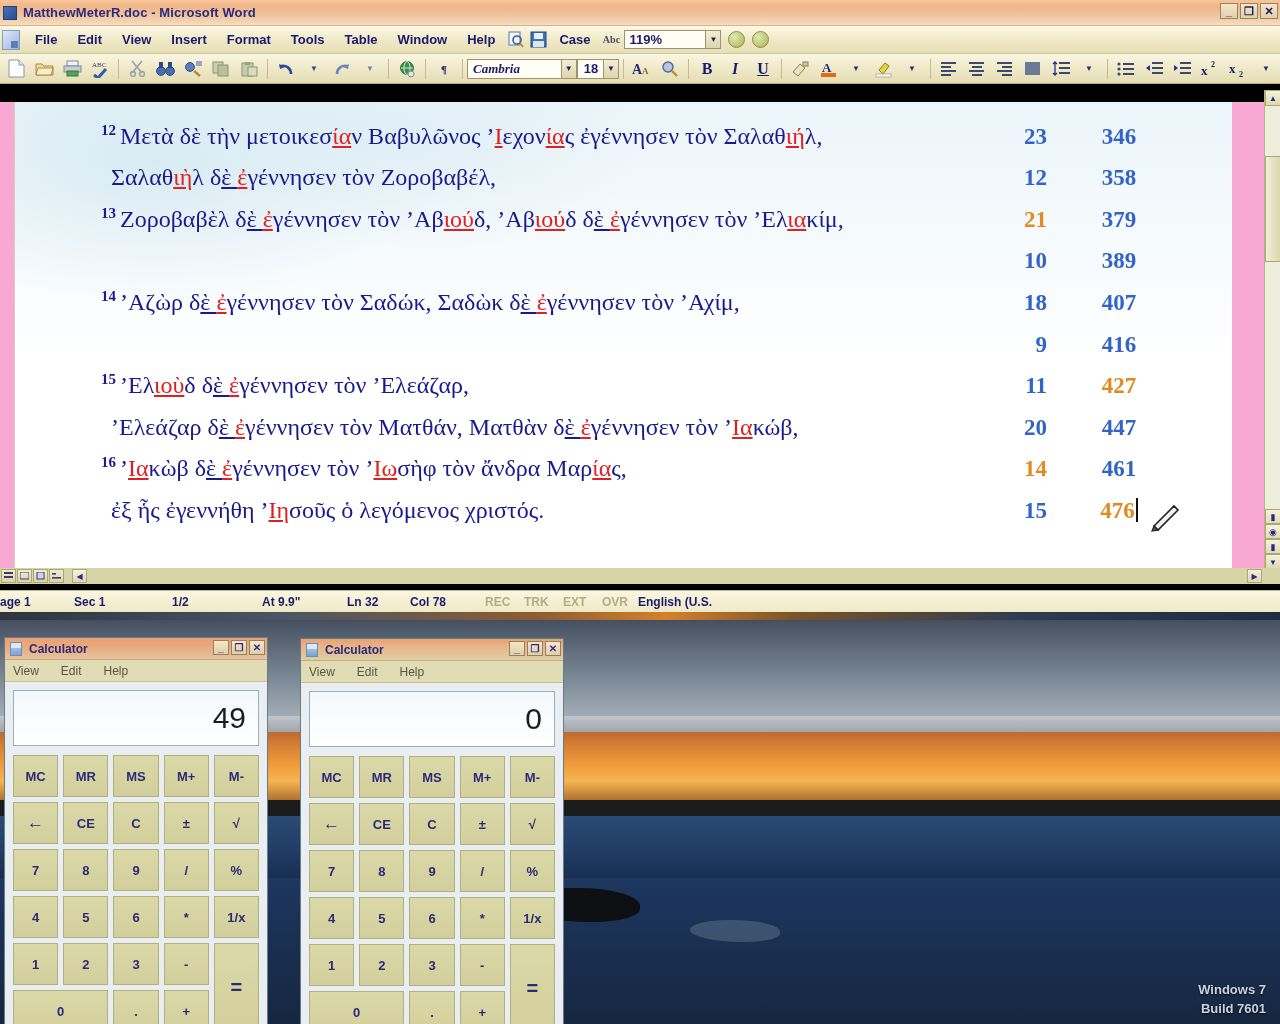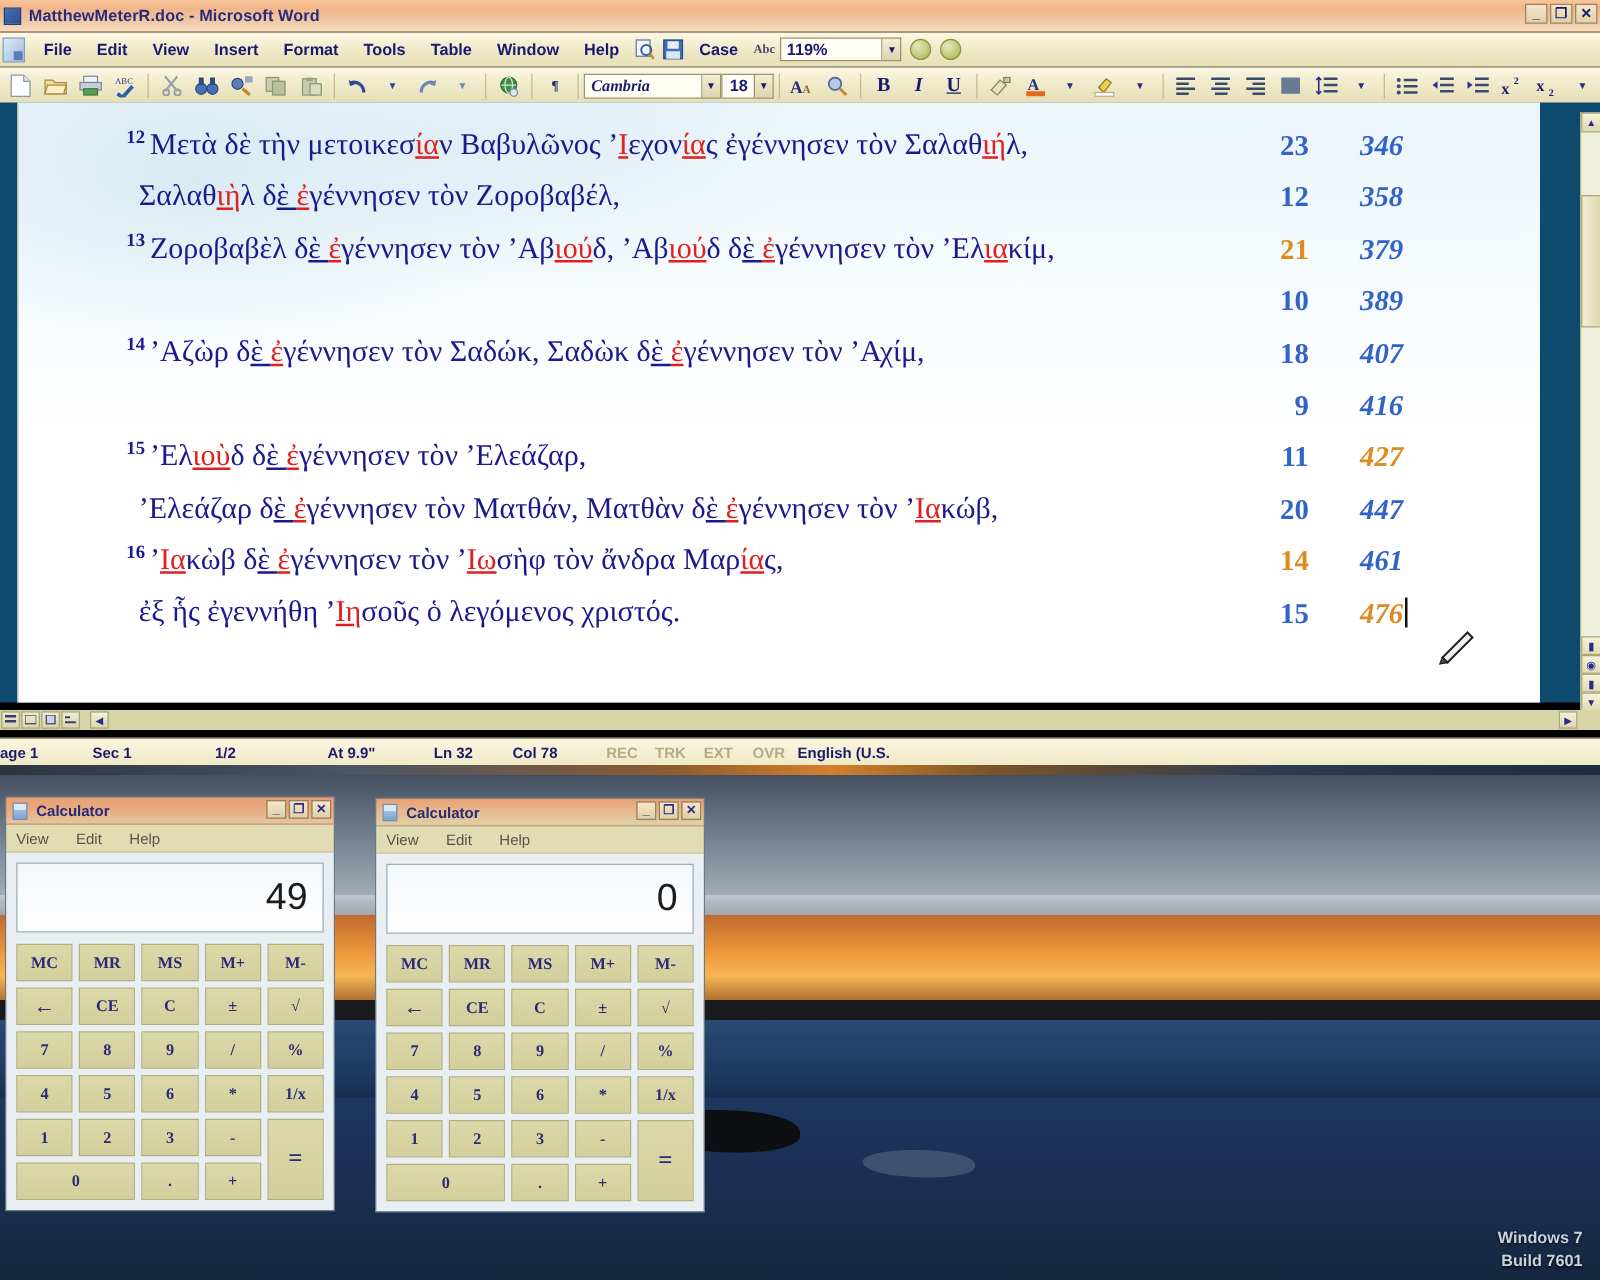--- a/index.html
+++ b/index.html
@@ -117,22 +117,22 @@
   }
   .dd { width:15px;height:20px;border:1px solid #9c9470;border-left:none;
     background:linear-gradient(to bottom,#f4eed3,#ddd5ad);
     display:flex;align-items:center;justify-content:center;font-size:8px;color:#1b1b6e;flex:0 0 auto;}
   .bold-b { font-family:"Liberation Serif",serif; font-weight:bold; font-size:16px; color:#1b1b6e;}
   .ital-i { font-family:"Liberation Serif",serif; font-style:italic; font-weight:bold; font-size:16px; color:#1b1b6e;}
   .und-u  { font-family:"Liberation Serif",serif; font-weight:bold; font-size:16px; color:#1b1b6e; text-decoration:underline;}
 
   
   .w-pagearea {
-    position:absolute; left:0; top:82px; width:1280px; height:480px;
-    background:#0c4a6e;
+    position:absolute; left:0; top:102px; width:1280px; height:480px;
+    background:#f9a8d4;
   }
   .w-page {
     position:absolute; left:14px; top:0; width:1218px; height:480px;
     background:#ffffff;
     border-left:1px solid #cfd3b2;
     overflow:hidden;
   }
   .page-tint {
     position:absolute; left:0; top:0; width:100%; height:100%;
     background:
@@ -148,22 +148,22 @@
     font-size:24px; color:#1a1a8c; white-space:nowrap;
   }
   .gtext { position:absolute; bottom:4px; }
   .gtext.i1 { left:86px; }
   .gtext.i2 { left:96px; }
   .vnum { font-size:15px; vertical-align:super; font-weight:bold; margin-right:4px; letter-spacing:0; }
   .ru { color:#e02020; text-decoration:underline; }
   .bu { color:#1a1a8c; text-decoration:underline; }
   .col-a { position:absolute; right:185px; bottom:4px; width:40px; text-align:right;
            font-weight:bold; font-size:23px; font-family:Liberation Serif, serif; }
-  .col-b { position:absolute; right:82px; bottom:4px; width:62px; text-align:left;
-           font-weight:bold; font-size:23px; font-family:"Liberation Serif",serif;font-style:italic; }
+  .col-b { position:absolute; right:82px; bottom:4px; width:62px; text-align:center;
+           font-weight:bold; font-size:23px; font-family:"Liberation Serif",serif; }
   .c-blue { color:#3264c8; }
   .c-orng { color:#e08a22; }
   .caret { display:inline-block; width:2px; height:24px; background:#111; vertical-align:-4px; margin-left:1px;}
   .mouse-cursor { position:absolute; left:1148px; top:498px; width:34px; height:34px; }
 
   
   .vscroll {
     position:absolute; right:0; top:90px; width:16px; height:480px;
     background:#eeeedd; border-left:1px solid #b8b486;
   }
@@ -222,24 +222,24 @@
   .calc-menu span { font-size:12px; color:#555548; font-family:"Liberation Sans", sans-serif; }
   .calc-body { background:#e8eef2; padding:8px; }
   .calc-display {
     height:56px; background:linear-gradient(to bottom,#f4f8fb,#ffffff);
     border:1px solid #9fb0bb; display:flex; align-items:center; justify-content:flex-end;
     padding-right:12px; font-size:30px; color:#1c1c1c;
     font-family:"Liberation Sans", sans-serif;
   }
   .calc-grid { margin-top:9px; display:grid; grid-template-columns:repeat(5,1fr); gap:5px; }
   .ck {
-    height:30px; background:linear-gradient(to bottom,#dcd9a9,#d2cf9c);
+    height:42px; background:linear-gradient(to bottom,#dcd9a9,#d2cf9c);
     border:1px solid #b3b07f; color:#2a2a78; font-size:13px; font-weight:bold;
     display:flex; align-items:center; justify-content:center;
-    font-family:Liberation Serif, serif; cursor:default;
+    font-family:Liberation Sans, sans-serif; cursor:default;
   }
   .ck.big { font-size:17px; }
   .ck.eq { grid-row:span 2; height:auto; font-size:20px; }
   .ck.zero { grid-column:span 2; }
 </style>
 </head>
 <body>
 
 <div id="desktop">
   <div class="dk-band dk-sky"></div>

